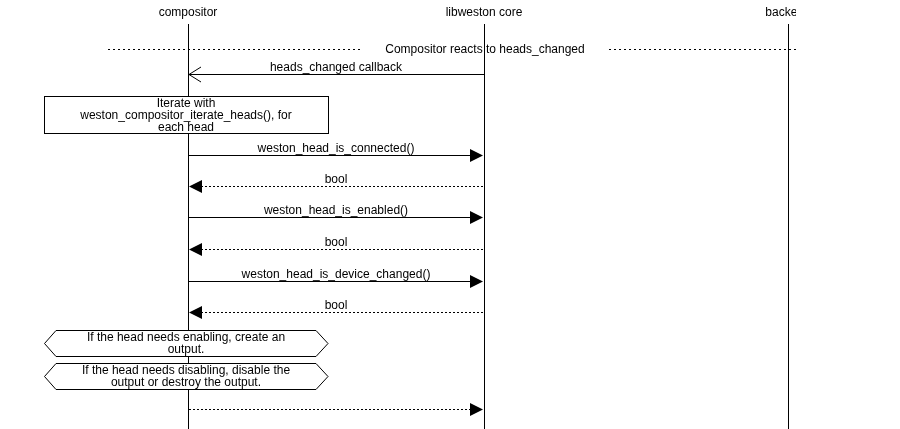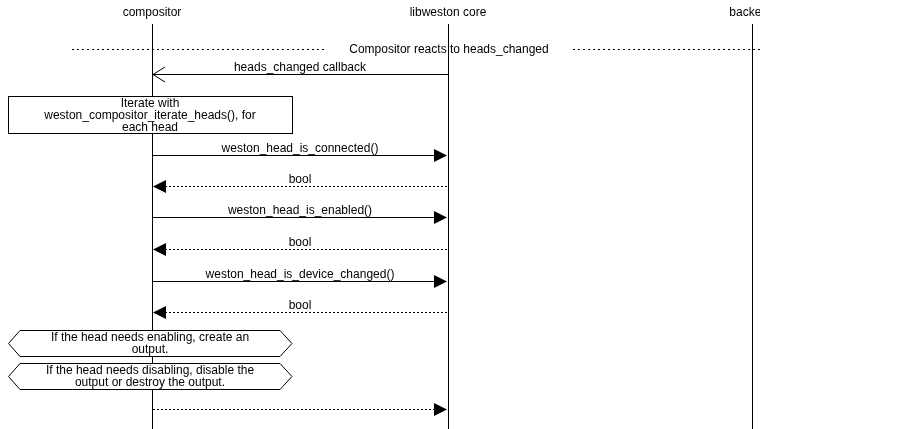--- a/index.html
+++ b/index.html
@@ -7,20 +7,21 @@
     padding: 0;
     background: #ffffff;
   }
   #diagram-root {
     position: relative;
     width: 760px;
     height: 429px;
     background: #ffffff;
     font-family: "Liberation Sans", sans-serif;
     overflow: hidden;
+    margin-left: 36px;
   }
   svg#seq-svg {
     position: absolute;
     left: 0;
     top: 0;
     width: 900px;
     height: 429px;
     display: block;
   }
   .lifeline-label {

